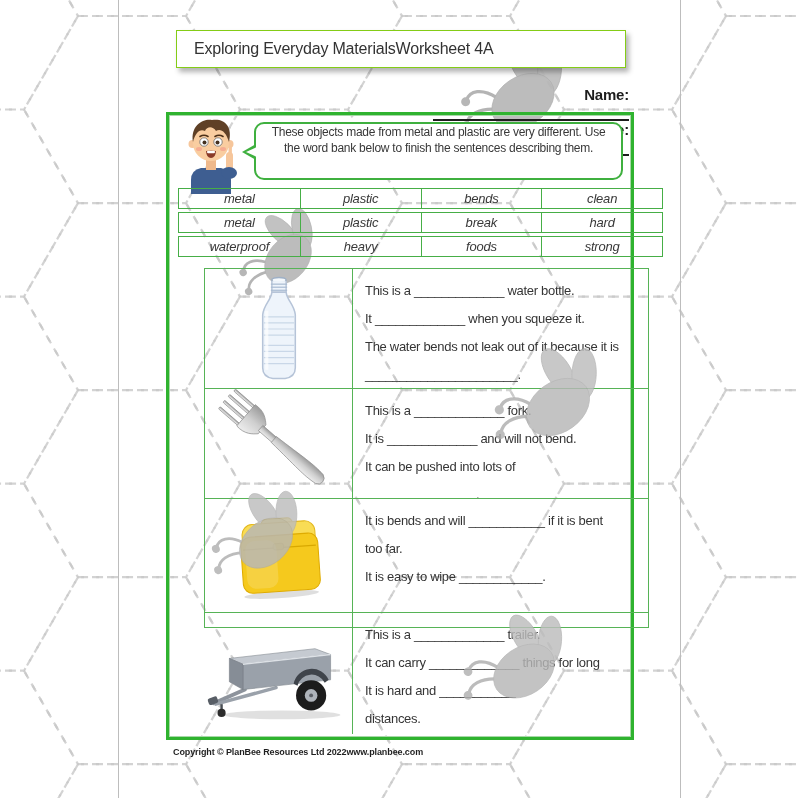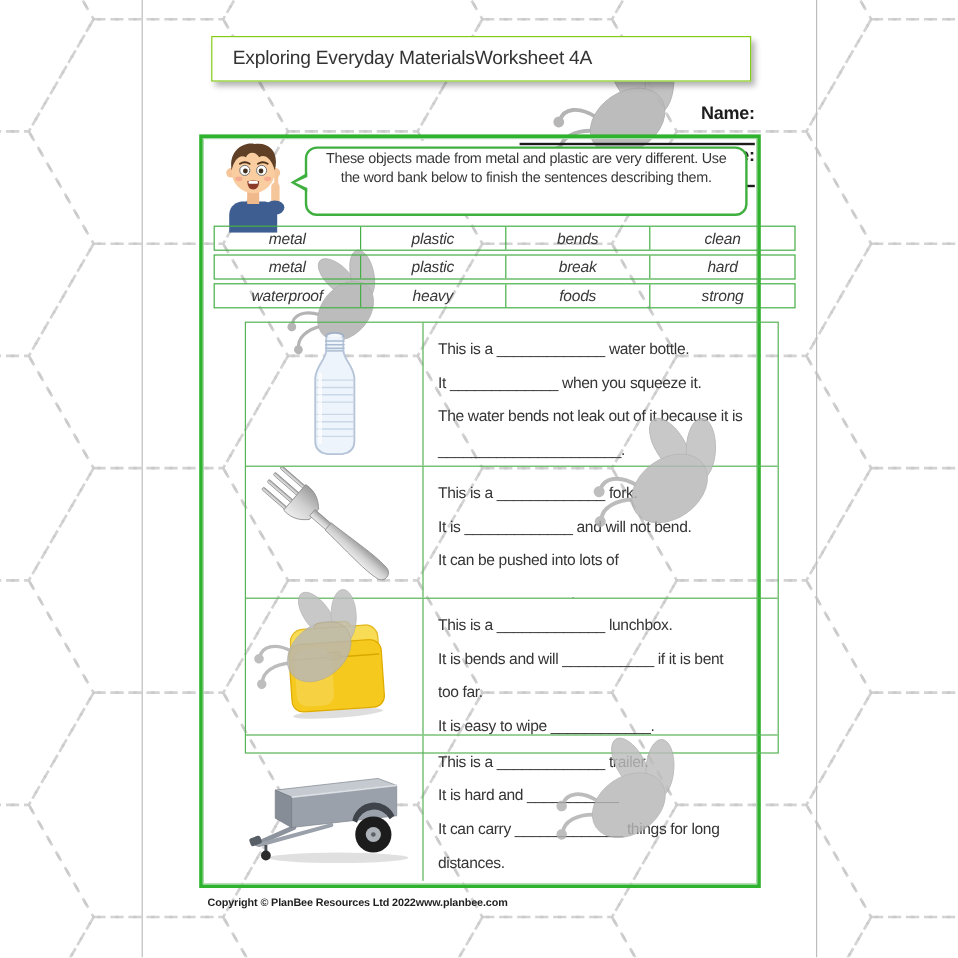--- a/index.html
+++ b/index.html
@@ -264,21 +264,20 @@
             <ellipse cx="48" cy="79" rx="36" ry="3.5" fill="rgba(0,0,0,0.13)"></ellipse>
             <rect x="33" y="6" width="30" height="10" rx="5" fill="#f8da4e" stroke="#d9ac07" stroke-width="1"></rect>
             <rect x="14" y="10" width="70" height="26" rx="10" fill="#f9dc55" stroke="#e3b81e" stroke-width="1"></rect>
             <rect x="12" y="22" width="74" height="54" rx="9" fill="#f5c91d" stroke="#dfab00" stroke-width="1"></rect>
             <line x1="14" y1="34" x2="84" y2="34" stroke="#d8a800" stroke-width="1.2"></line>
             <rect x="43" y="30" width="10" height="6" rx="2" fill="#eabf10" stroke="#d8a800" stroke-width="0.8"></rect>
             <rect x="16" y="26" width="30" height="46" rx="9" fill="#ffffff" opacity="0.16"></rect>
           </svg>
         </div>
         <div class="txt-cell">
-          <div class="tline">This is a _____________ lunchbox.</div>
           <div class="tline">It is bends and will ___________ if it is bent</div>
           <div class="tline">too far.</div>
           <div class="tline">It is easy to wipe ____________.</div>
         </div>
       </div>
 
       <div class="trow" style="height:121px">
         <div class="img-cell">
           <svg width="146" height="98" viewBox="0 0 150 100">
             <ellipse cx="78" cy="92" rx="60" ry="4.5" fill="rgba(0,0,0,0.12)"></ellipse>
@@ -292,22 +291,22 @@
             <polygon points="24,34 38,40 38,66 24,58" fill="#868d96" stroke="#757b83" stroke-width="0.6"></polygon>
             <line x1="38" y1="40" x2="128" y2="30" stroke="#dde1e6" stroke-width="1.6"></line>
             <path d="M90,60 A19,19 0 0 1 126,56 L122,59 A15,15 0 0 0 94,62 Z" fill="#3f444b"></path>
             <circle cx="108" cy="72" r="15.5" fill="#1c1c1c"></circle>
             <circle cx="108" cy="72" r="6.5" fill="#aeb3ba"></circle>
             <circle cx="108" cy="72" r="2" fill="#5b5f66"></circle>
           </svg>
         </div>
         <div class="txt-cell">
           <div class="tline">This is a _____________ trailer.</div>
+          <div class="tline">It can carry _____________ things for long</div>
           <div class="tline">It is hard and ___________</div>
-          <div class="tline">It can carry _____________ things for long</div>
           <div class="tline">distances.</div>
         </div>
       </div>
 
     </div>
   </div>
 
   <div class="footer-row">
     <span class="foot">Copyright © PlanBee Resources Ltd 2022</span>
     <span class="foot">www.planbee.com</span>

